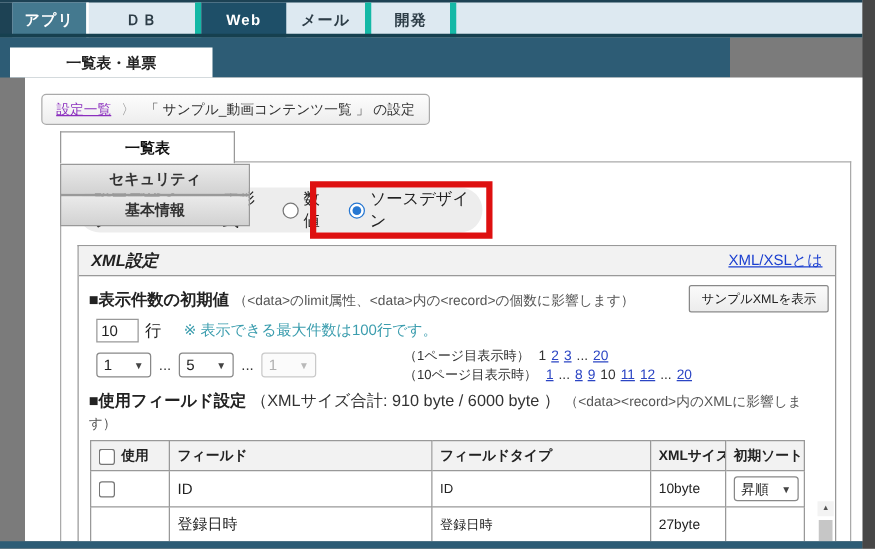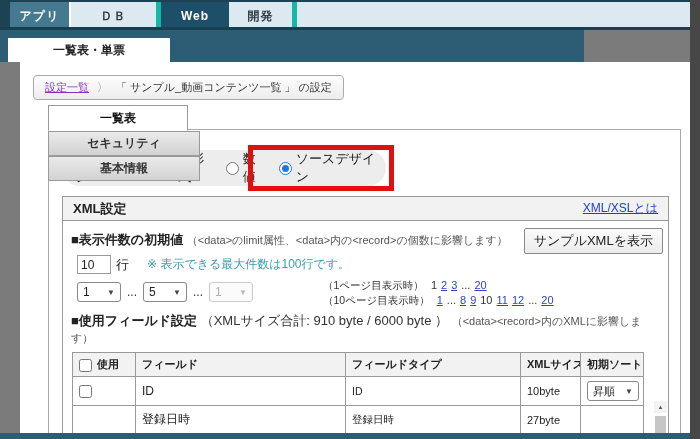--- a/index.html
+++ b/index.html
@@ -79,29 +79,29 @@
   .redbox{position:absolute;left:186px;top:-5px;width:136px;height:36px;border:5px solid #de1010;z-index:3;pointer-events:none;}
   
   .xmlbox{
     position:absolute;left:13px;top:66px;width:607px;height:238px;box-sizing:border-box;
     border:1px solid #999;border-bottom:none;background:#fff;overflow:hidden;
   }
   .xmlhead{
     height:24px;box-sizing:border-box;background:#f2f2f2;border-bottom:1px solid #999;
     display:flex;align-items:center;justify-content:space-between;padding:0 10px;
   }
-  .xmlhead .ttl{font-size:13px;font-weight:bold;color:#222;}
+  .xmlhead .ttl{font-size:13px;font-weight:bold;color:#222;font-style:italic;}
   .xmlhead a{font-size:12px;color:#1b3fd0;text-decoration:underline;cursor:pointer;}
   .xmlbody{position:relative;padding:8px 8px 0 8px;}
   .sec-h{font-size:13px;font-weight:bold;color:#222;}
   .sec-h .note{font-size:11px;font-weight:normal;color:#555;}
   .sec-h .plain{font-weight:normal;color:#333;}
   .sec1{margin-top:2px;}
   .btn-sample{
-    position:absolute;right:5px;top:7px;font-size:13px;color:#222;
+    position:absolute;right:5px;top:7px;font-size:10px;color:#222;
     border:1px solid #888;border-radius:2px;background:linear-gradient(#fafafa,#ececec);
     padding:3px 9px;cursor:pointer;
   }
   .row-count{margin:6px 0 0 6px;display:flex;align-items:center;}
   .row-count input{
     width:26px;height:17px;border:1px solid #999;font-size:12px;padding:0 3px;
     font-family:inherit;color:#222;
   }
   .unit{font-size:13px;color:#222;margin-left:5px;}
   .hint{font-size:12px;color:#3b9dae;margin-left:18px;}
@@ -146,20 +146,21 @@
 </style>
 </head>
 <body>
 
 <div class="topnav">
   <div class="nav-lead"></div>
 
 <div class="navtab highlight">アプリ</div>
     <div class="navtab normal">ＤＢ</div>
     <div class="navtab active">Web</div>
+    <div class="navtab normal">メール</div>
     <div class="navtab normal">開発</div>
   </div>
 <div class="nav-divider"></div>
 
 <div class="subnav">
   <div class="subtab">一覧表・単票</div>
 </div>
 
 <div class="page">
 

